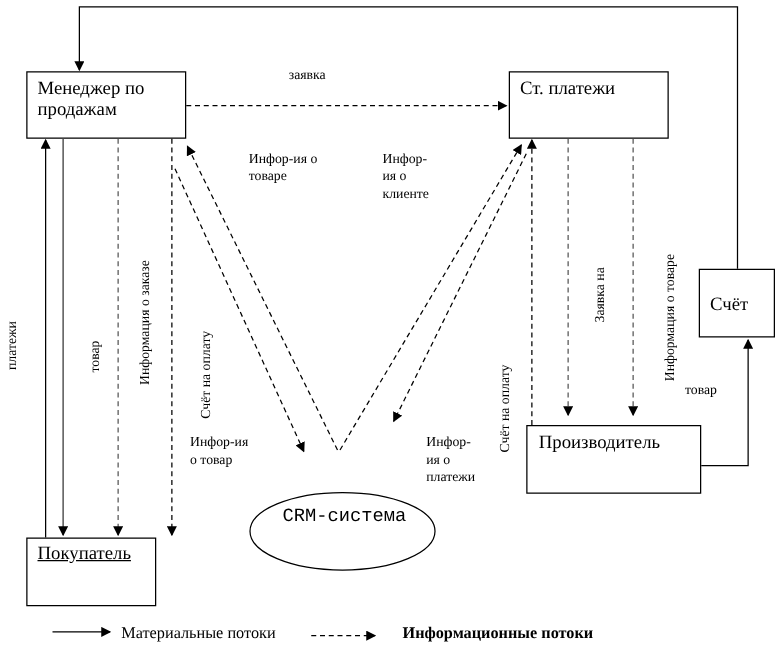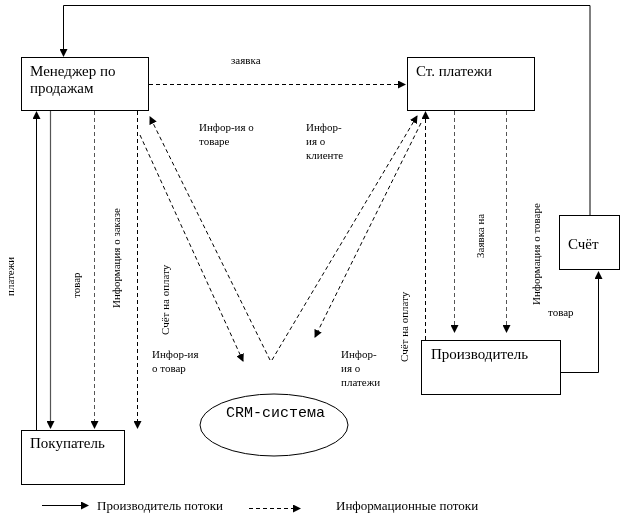--- a/index.html
+++ b/index.html
@@ -50,21 +50,21 @@
   <polyline points="561,372.5 598.5,372.5 598.5,272" fill="none" stroke="#000" stroke-width="1" marker-end="url(#ah)"></polyline>
 
   <line x1="42" y1="505.5" x2="88" y2="505.5" stroke="#000" stroke-width="1" marker-end="url(#ah)"></line>
   <line x1="249" y1="508.5" x2="300" y2="508.5" stroke="#000" stroke-width="1" stroke-dasharray="4,3" marker-end="url(#ah)"></line>
 </svg>
 
 <div class="box-lbl" style="left:30px;top:63px;width:115px;">Менеджер по продажам</div>
 <div class="box-lbl" style="left:416px;top:63px;">Ст. платежи</div>
 <div class="box-lbl" style="left:568px;top:236px;">Счёт</div>
 <div class="box-lbl" style="left:431px;top:346px;">Производитель</div>
-<div class="box-lbl" style="left:30px;top:435px;">Покупатель</div>
+<div class="box-lbl" style="left:30px;top:435px;text-decoration:underline;">Покупатель</div>
 <div class="box-lbl" style="left:226px;top:405px;font-family:Liberation Mono, monospace;">CRM-система</div>
 
 <div class="lbl" style="left:231px;top:53px;">заявка</div>
 <div class="lbl" style="left:199px;top:120px;width:80px;white-space:normal;">Инфор-ия о товаре</div>
 <div class="lbl" style="left:306px;top:120px;">
   <div>Инфор-</div>
   <div>ия о</div>
   <div>клиенте</div>
 </div>
 <div class="lbl" style="left:152px;top:347px;">
@@ -79,14 +79,14 @@
 <div class="lbl" style="left:548px;top:305px;">товар</div>
 
 <div class="vlbl" style="left:4px;top:296px;">платежи</div>
 <div class="vlbl" style="left:70px;top:298px;">товар</div>
 <div class="vlbl" style="left:110px;top:308px;">Информация о заказе</div>
 <div class="vlbl" style="left:159px;top:335px;">Счёт на оплату</div>
 <div class="vlbl" style="left:398px;top:362px;">Счёт на оплату</div>
 <div class="vlbl" style="left:474px;top:258px;">Заявка на</div>
 <div class="vlbl" style="left:530px;top:305px;">Информация о товаре</div>
 
-<div class="legend" style="left:97px;top:498px;">Производитель потоки</div>
-<div class="legend" style="left:336px;top:498px;">Информационные потоки</div>
+<div class="legend" style="left:97px;top:498px;">Материальные потоки</div>
+<div class="legend" style="left:322px;top:498px;font-weight:bold;">Информационные потоки</div>
 
 </body></html>

